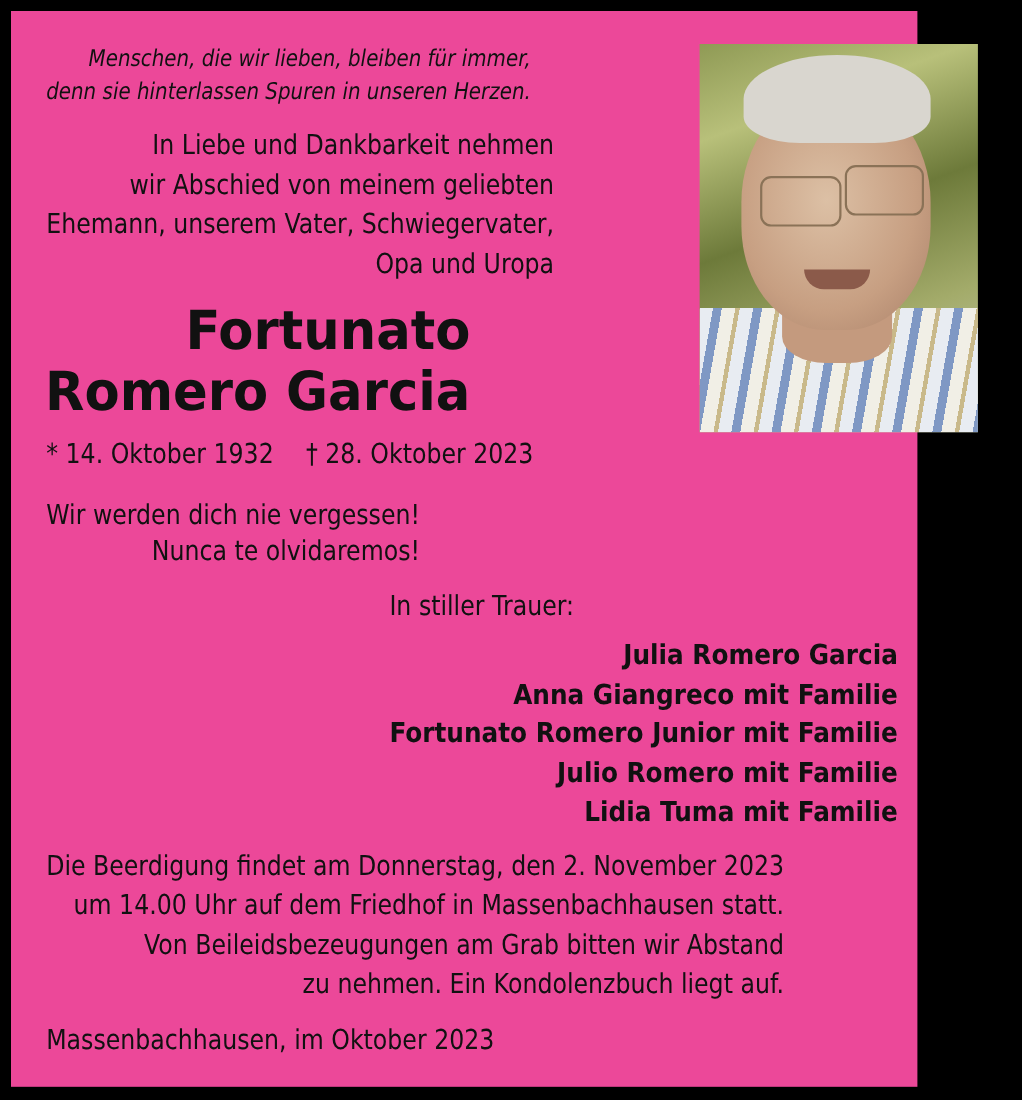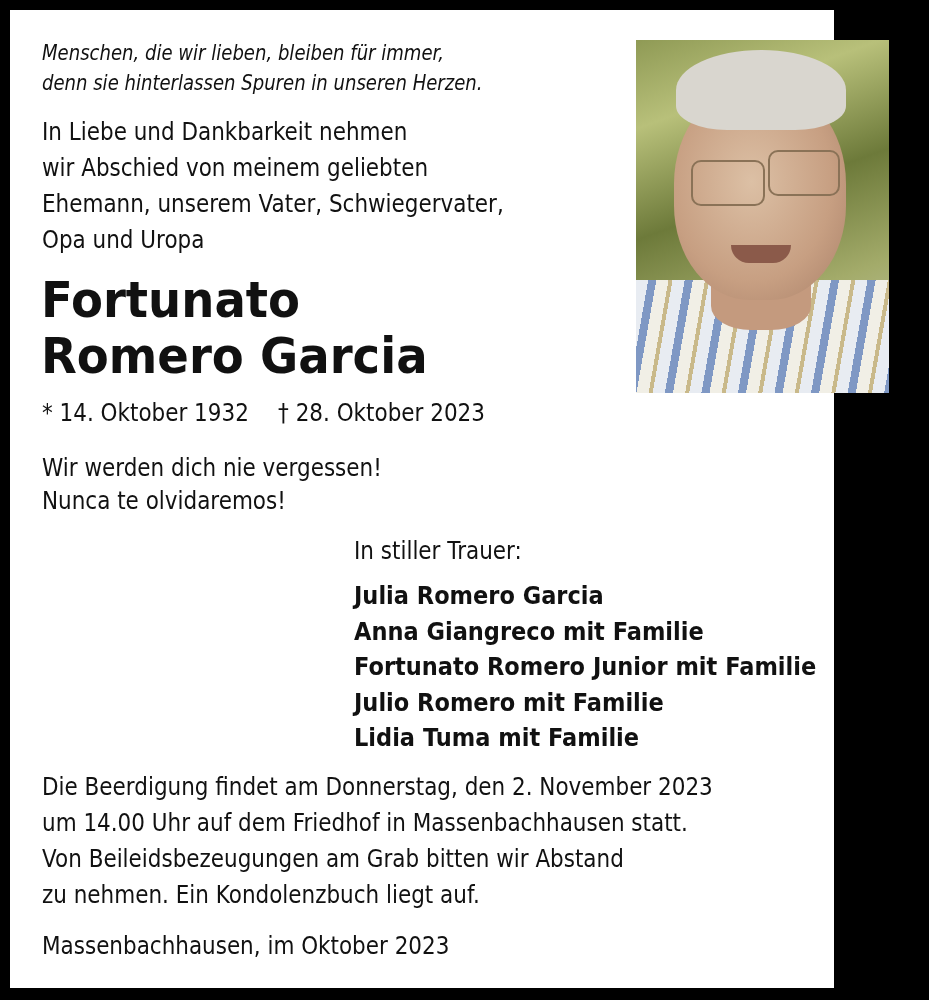--- a/index.html
+++ b/index.html
@@ -1,20 +1,21 @@
 <!DOCTYPE html>
 <html><head>
 <meta charset="utf-8">
 <style>
   html, body { margin: 0; padding: 0; }
   body { width: 929px; height: 1000px; background: #000; position: relative; overflow: hidden; }
   .card {
     position: absolute; left: 10px; top: 10px; width: 824px; height: 978px;
-    background: #ffffff; color: #111;
+    background: #ec4899; color: #111;
     font-family: "DejaVu Sans", sans-serif;
+    text-align: right;
   }
   .t { position: absolute; white-space: nowrap; transform-origin: 0 0; }
   .intro { font-style: italic; font-size: 21px; line-height: 30px; transform: scaleX(0.86); }
   .body { font-size: 25px; line-height: 36px; transform: scaleX(0.86); }
   .name { font-weight: bold; font-size: 49px; line-height: 56px; transform: scaleX(0.95); }
   .mourner { font-weight: bold; font-size: 25px; line-height: 35.5px; transform: scaleX(0.9); }
   .photo {
     position: absolute; left: 626px; top: 30px; width: 253px; height: 353px; overflow: hidden;
     background: linear-gradient(160deg, #8f9a55 0%, #b8c07a 20%, #6d7a3a 45%, #a3ab6a 70%, #cdd0b5 100%);
   }

